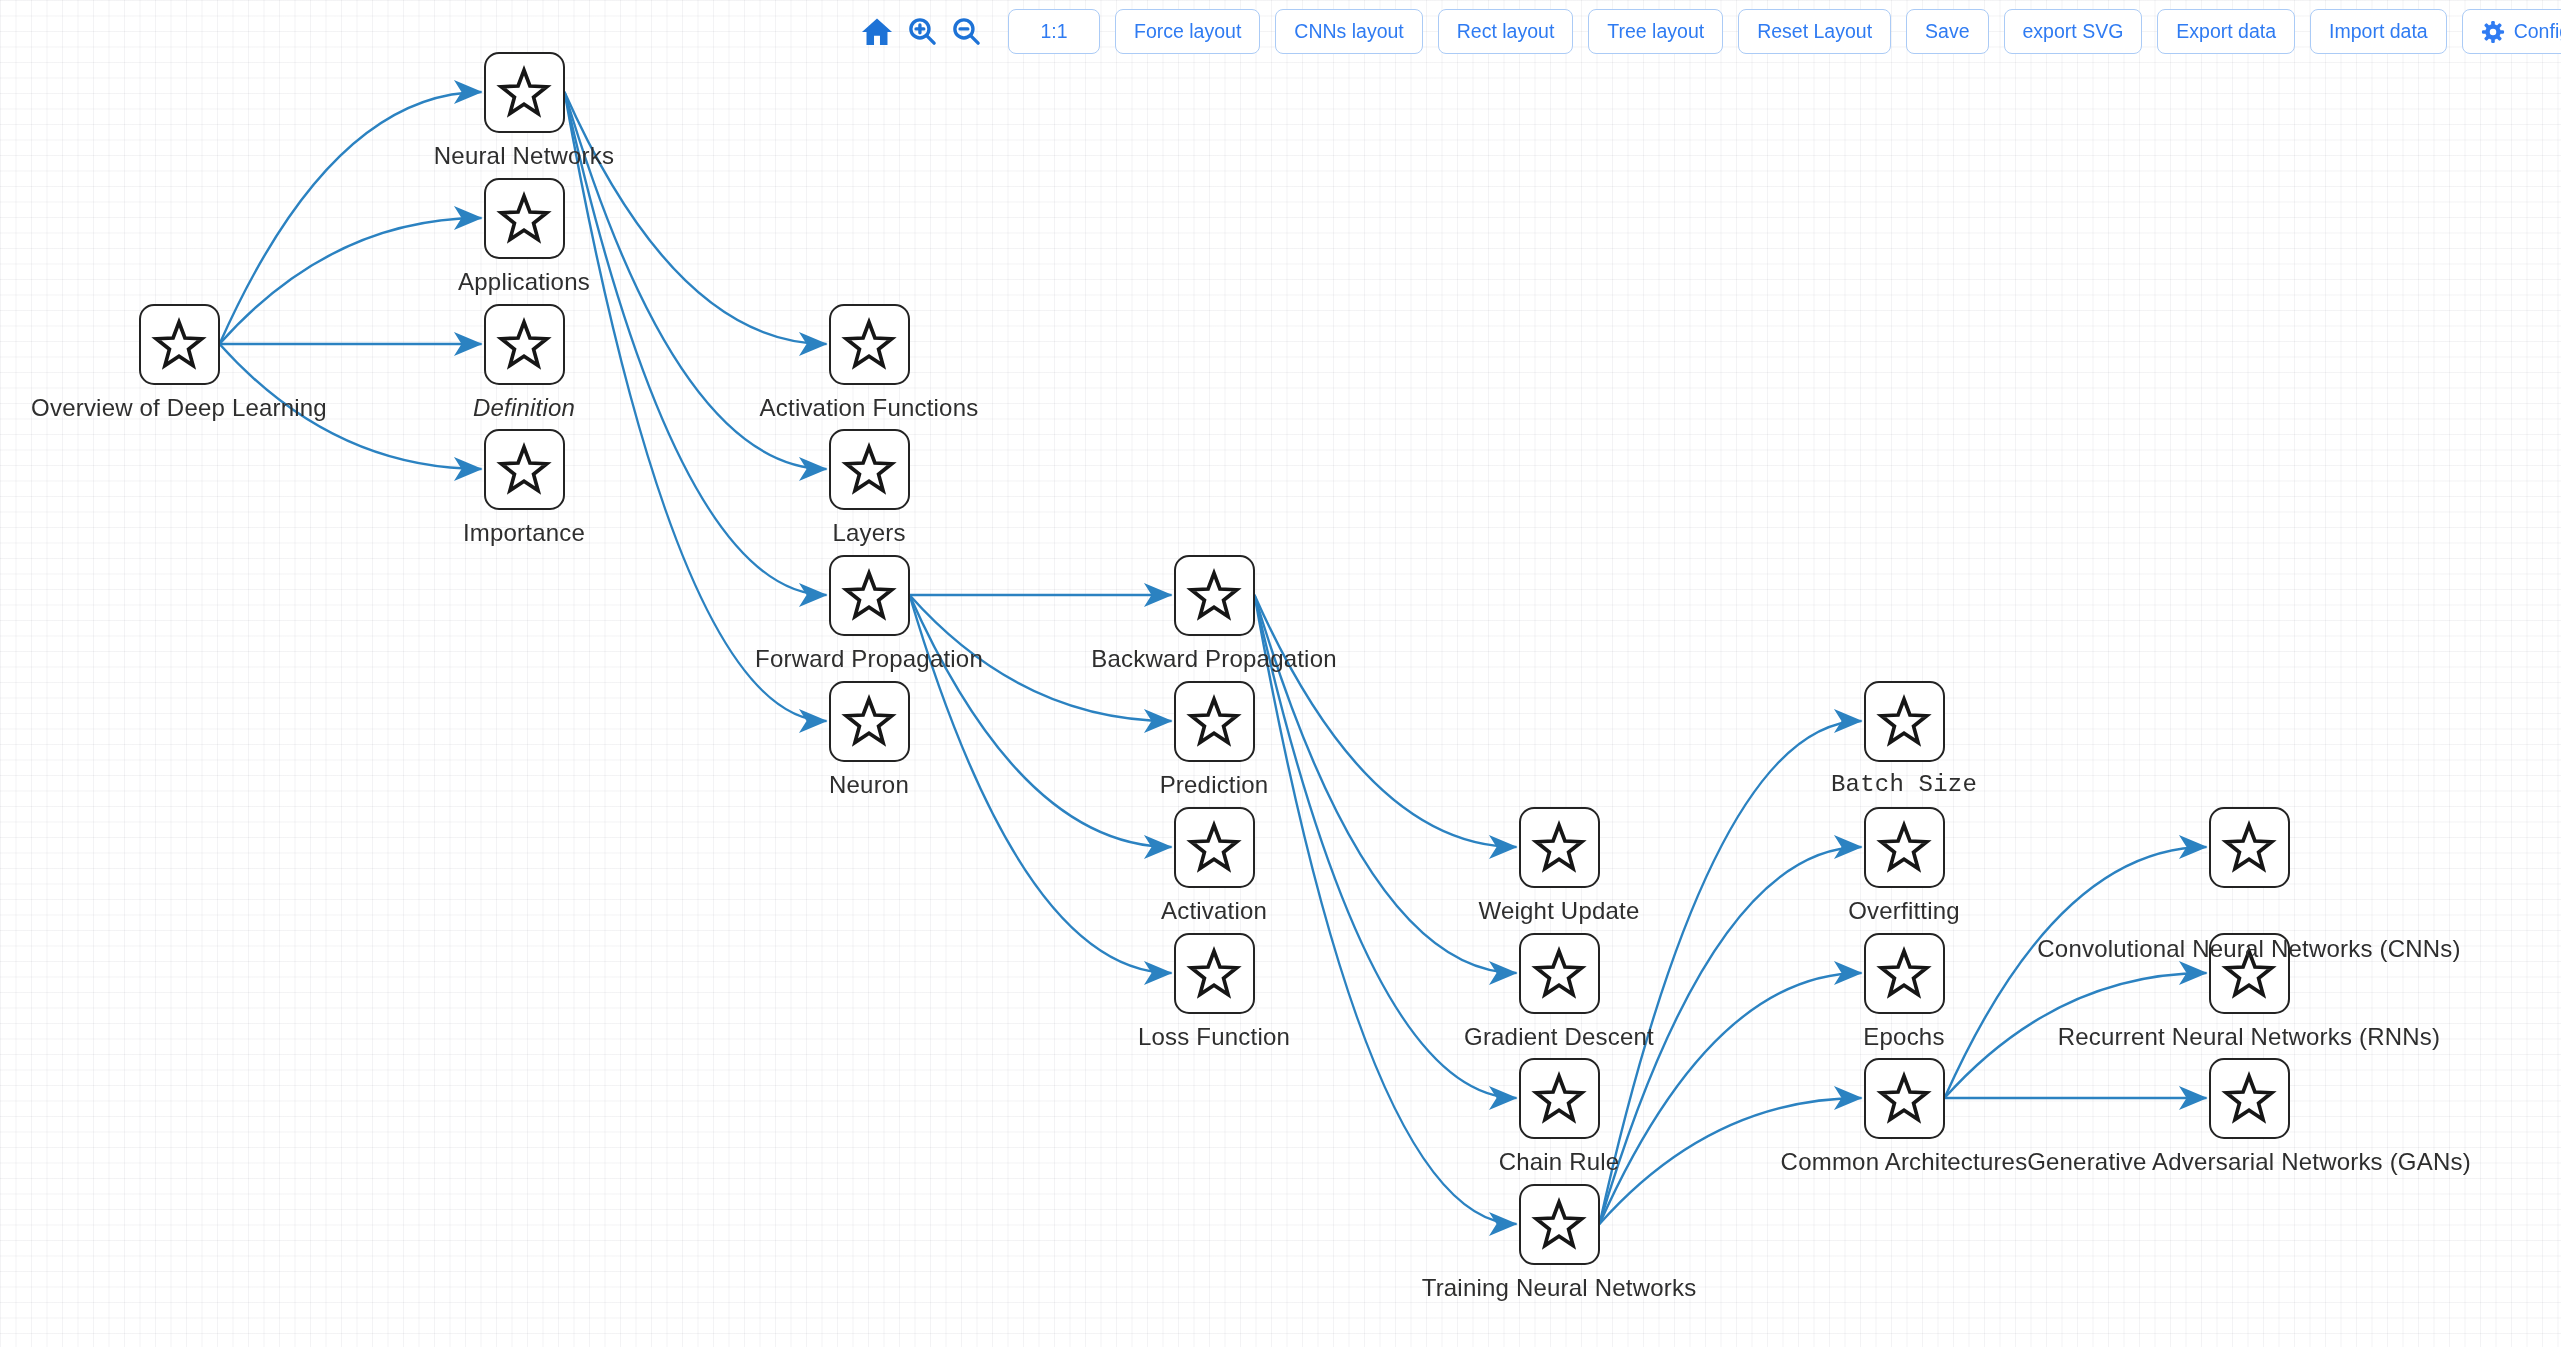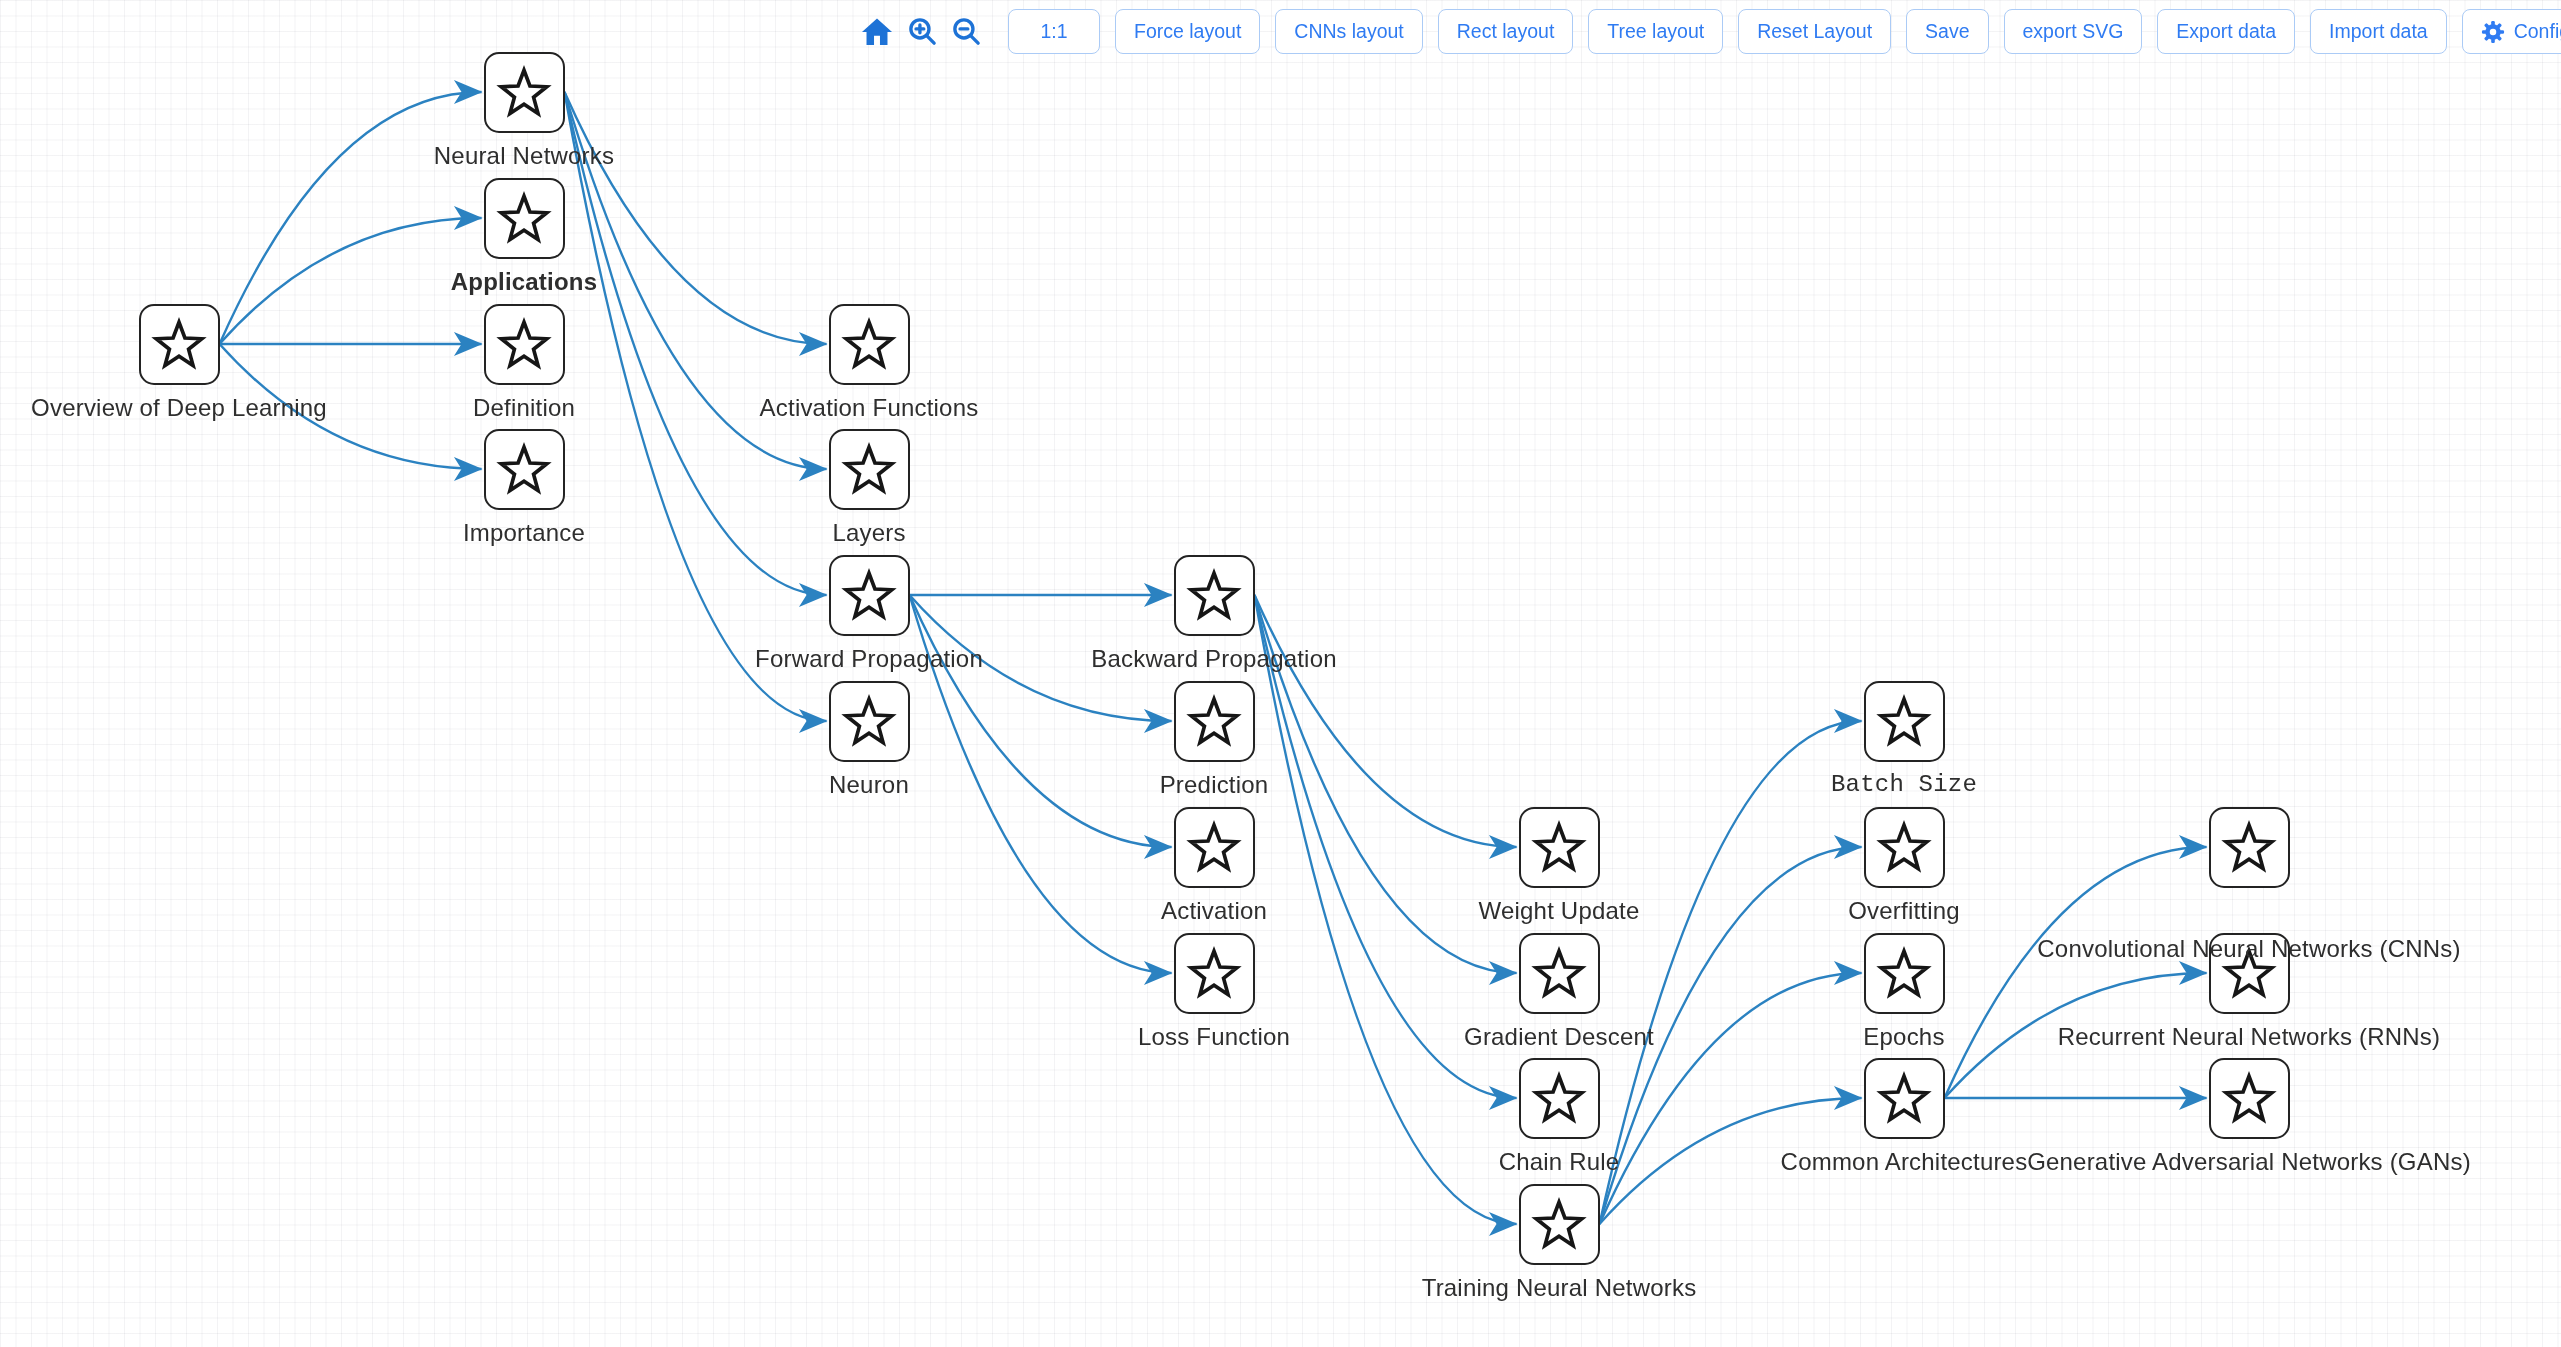--- a/index.html
+++ b/index.html
@@ -163,29 +163,29 @@
       </span>
     </div>
     <div class="node-label" data-name="node-label-neural-networks" style="left: 524px; top: 142px;">Neural Networks</div>
     <div class="node" data-name="node-applications" style="left: 483.5px; top: 177.5px;">
       <span data-name="star-icon" style="display: inline-flex;">
         <svg width="58" height="58" viewBox="-34 -36.5 68 68">
           <path d="M 0,-28 L 6.94,-9.55 L 26.63,-8.65 L 11.22,3.65 L 16.46,22.65 L 0,11.8 L -16.46,22.65 L -11.22,3.65 L -26.63,-8.65 L -6.94,-9.55 Z" fill="none" stroke="#161616" stroke-width="4.3" stroke-linejoin="miter"></path>
         </svg>
       </span>
     </div>
-    <div class="node-label" data-name="node-label-applications" style="left: 524px; top: 268px; font-weight: bold;">Applications</div>
+    <div class="node-label" data-name="node-label-applications" style="left: 524px; top: 268px;">Applications</div>
     <div class="node" data-name="node-definition" style="left: 483.5px; top: 303.5px;">
       <span data-name="star-icon" style="display: inline-flex;">
         <svg width="58" height="58" viewBox="-34 -36.5 68 68">
           <path d="M 0,-28 L 6.94,-9.55 L 26.63,-8.65 L 11.22,3.65 L 16.46,22.65 L 0,11.8 L -16.46,22.65 L -11.22,3.65 L -26.63,-8.65 L -6.94,-9.55 Z" fill="none" stroke="#161616" stroke-width="4.3" stroke-linejoin="miter"></path>
         </svg>
       </span>
     </div>
-    <div class="node-label" data-name="node-label-definition" style="left: 524px; top: 394px;">Definition</div>
+    <div class="node-label" data-name="node-label-definition" style="left: 524px; top: 394px; font-style: italic;">Definition</div>
     <div class="node" data-name="node-importance" style="left: 483.5px; top: 428.5px;">
       <span data-name="star-icon" style="display: inline-flex;">
         <svg width="58" height="58" viewBox="-34 -36.5 68 68">
           <path d="M 0,-28 L 6.94,-9.55 L 26.63,-8.65 L 11.22,3.65 L 16.46,22.65 L 0,11.8 L -16.46,22.65 L -11.22,3.65 L -26.63,-8.65 L -6.94,-9.55 Z" fill="none" stroke="#161616" stroke-width="4.3" stroke-linejoin="miter"></path>
         </svg>
       </span>
     </div>
     <div class="node-label" data-name="node-label-importance" style="left: 524px; top: 519px;">Importance</div>
     <div class="node" data-name="node-activation-functions" style="left: 828.5px; top: 303.5px;">
       <span data-name="star-icon" style="display: inline-flex;">

